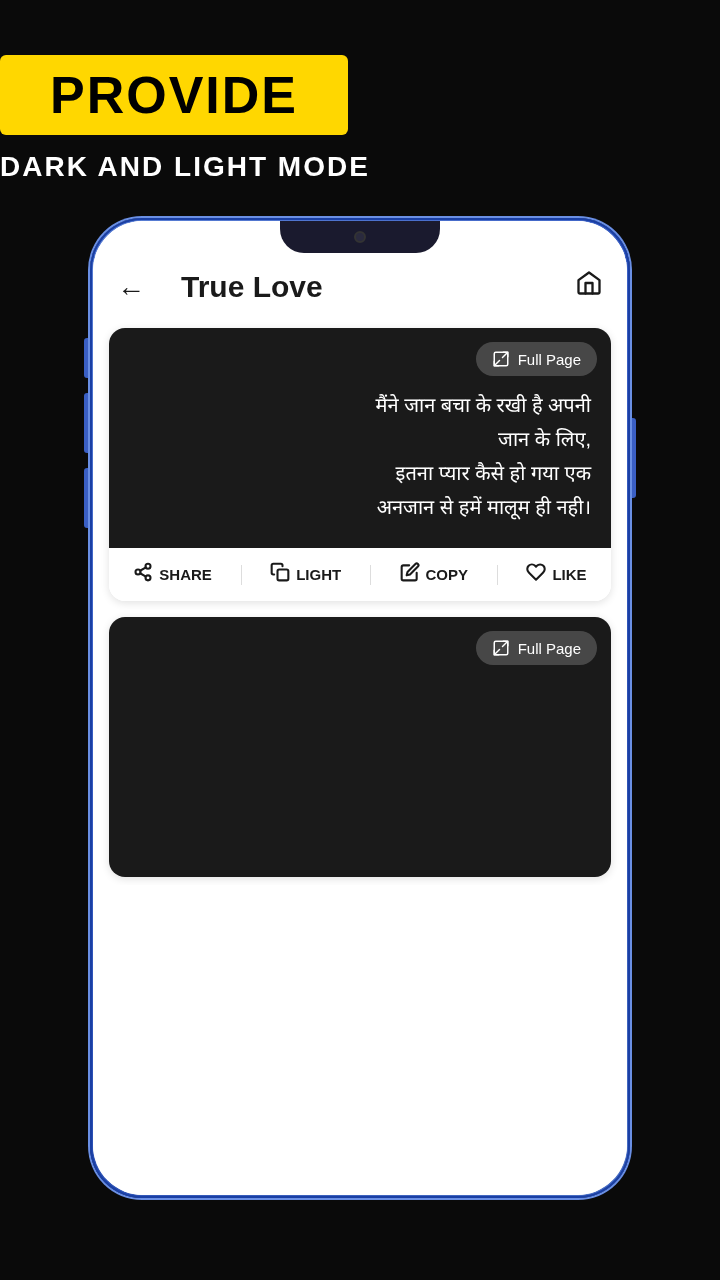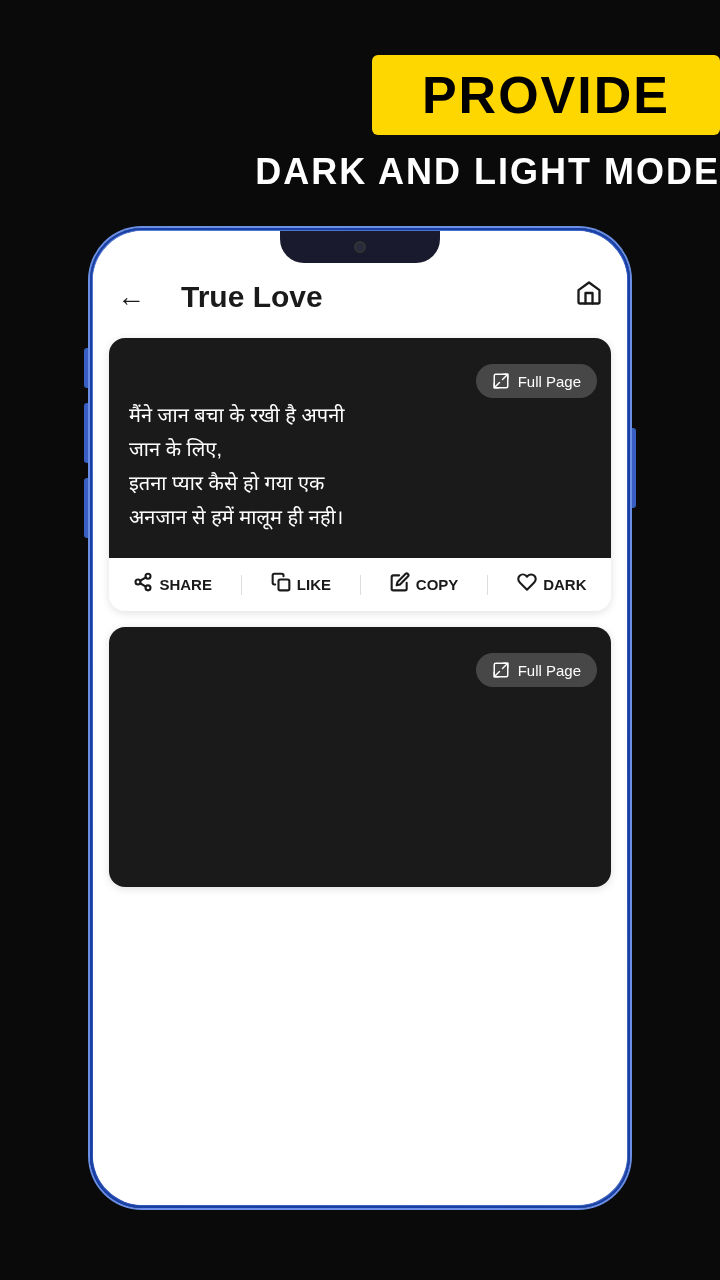--- a/index.html
+++ b/index.html
@@ -12,45 +12,44 @@
       overflow: hidden;
       display: flex;
       flex-direction: column;
       align-items: center;
     }
 
     .top-section {
       width: 100%;
       display: flex;
       flex-direction: column;
-      align-items: flex-end;
+      align-items: flex-start;
       padding-top: 55px;
       padding-bottom: 25px;
     }
 
     .provide-badge {
       background: #FFD700;
       padding: 10px 50px;
       border-radius: 6px;
       margin-bottom: 16px;
     }
 
     .provide-badge span {
       font-size: 52px;
       font-weight: 900;
       color: #000;
       letter-spacing: 2px;
     }
 
     .subtitle {
-      font-size: 36px;
+      font-size: 28px;
       font-weight: 700;
       color: #ffffff;
       letter-spacing: 2px;
-      margin-left: 33px;
     }
 
     .phone-wrapper {
       position: relative;
       width: 540px;
       height: 980px;
       margin-top: 10px;
     }
 
     
@@ -204,39 +203,38 @@
       position: absolute;
       top: 14px;
       right: 14px;
       background: rgba(80, 80, 80, 0.85);
       border-radius: 24px;
       padding: 8px 16px;
       display: flex;
       align-items: center;
       gap: 8px;
       cursor: pointer;
-      margin-top: 12px;
     }
 
     .full-page-icon {
       width: 18px;
       height: 18px;
       color: #fff;
     }
 
     .full-page-label {
       font-size: 15px;
       color: #ffffff;
       font-weight: 500;
     }
 
     .card-text {
       font-size: 20px;
       color: #ffffff;
-      text-align: left;
+      text-align: right;
       line-height: 1.7;
       margin-top: 40px;
     }
 
     
     .action-bar {
       display: flex;
       align-items: center;
       justify-content: space-around;
       padding: 14px 10px;
@@ -353,40 +351,40 @@
                 <span class="action-label">SHARE</span>
               </div>
               <div class="divider-v"></div>
               <div class="action-btn">
                 <span class="action-icon">
                   <svg width="20" height="20" viewBox="0 0 24 24" fill="none" stroke="#1a1a1a" stroke-width="2.5" stroke-linecap="round" stroke-linejoin="round">
                     <rect x="9" y="9" width="13" height="13" rx="2"></rect>
                     <path d="M5 15H4a2 2 0 0 1-2-2V4a2 2 0 0 1 2-2h9a2 2 0 0 1 2 2v1"></path>
                   </svg>
                 </span>
-                <span class="action-label">LIKE</span>
+                <span class="action-label">LIGHT</span>
               </div>
               <div class="divider-v"></div>
               <div class="action-btn">
                 <span class="action-icon">
                   <svg width="20" height="20" viewBox="0 0 24 24" fill="none" stroke="#1a1a1a" stroke-width="2.5" stroke-linecap="round" stroke-linejoin="round">
                     <path d="M11 4H4a2 2 0 0 0-2 2v14a2 2 0 0 0 2 2h14a2 2 0 0 0 2-2v-7"></path>
                     <path d="M18.5 2.5a2.121 2.121 0 0 1 3 3L12 15l-4 1 1-4 9.5-9.5z"></path>
                   </svg>
                 </span>
                 <span class="action-label">COPY</span>
               </div>
               <div class="divider-v"></div>
               <div class="action-btn">
                 <span class="action-icon">
                   <svg width="20" height="20" viewBox="0 0 24 24" fill="none" stroke="#1a1a1a" stroke-width="2.5" stroke-linecap="round" stroke-linejoin="round">
                     <path d="M20.84 4.61a5.5 5.5 0 0 0-7.78 0L12 5.67l-1.06-1.06a5.5 5.5 0 0 0-7.78 7.78l1.06 1.06L12 21.23l7.78-7.78 1.06-1.06a5.5 5.5 0 0 0 0-7.78z"></path>
                   </svg>
                 </span>
-                <span class="action-label">DARK</span>
+                <span class="action-label">LIKE</span>
               </div>
             </div>
           </div>
 
           <div class="card2">
             <div class="card-dark-bg" style="min-height: 260px;">
               <div class="full-page-btn">
                 <svg class="full-page-icon" viewBox="0 0 24 24" fill="none" stroke="#ffffff" stroke-width="2" stroke-linecap="round" stroke-linejoin="round">
                   <rect x="3" y="3" width="18" height="18" rx="2"></rect>
                   <polyline points="15 3 21 3 21 9"></polyline>

